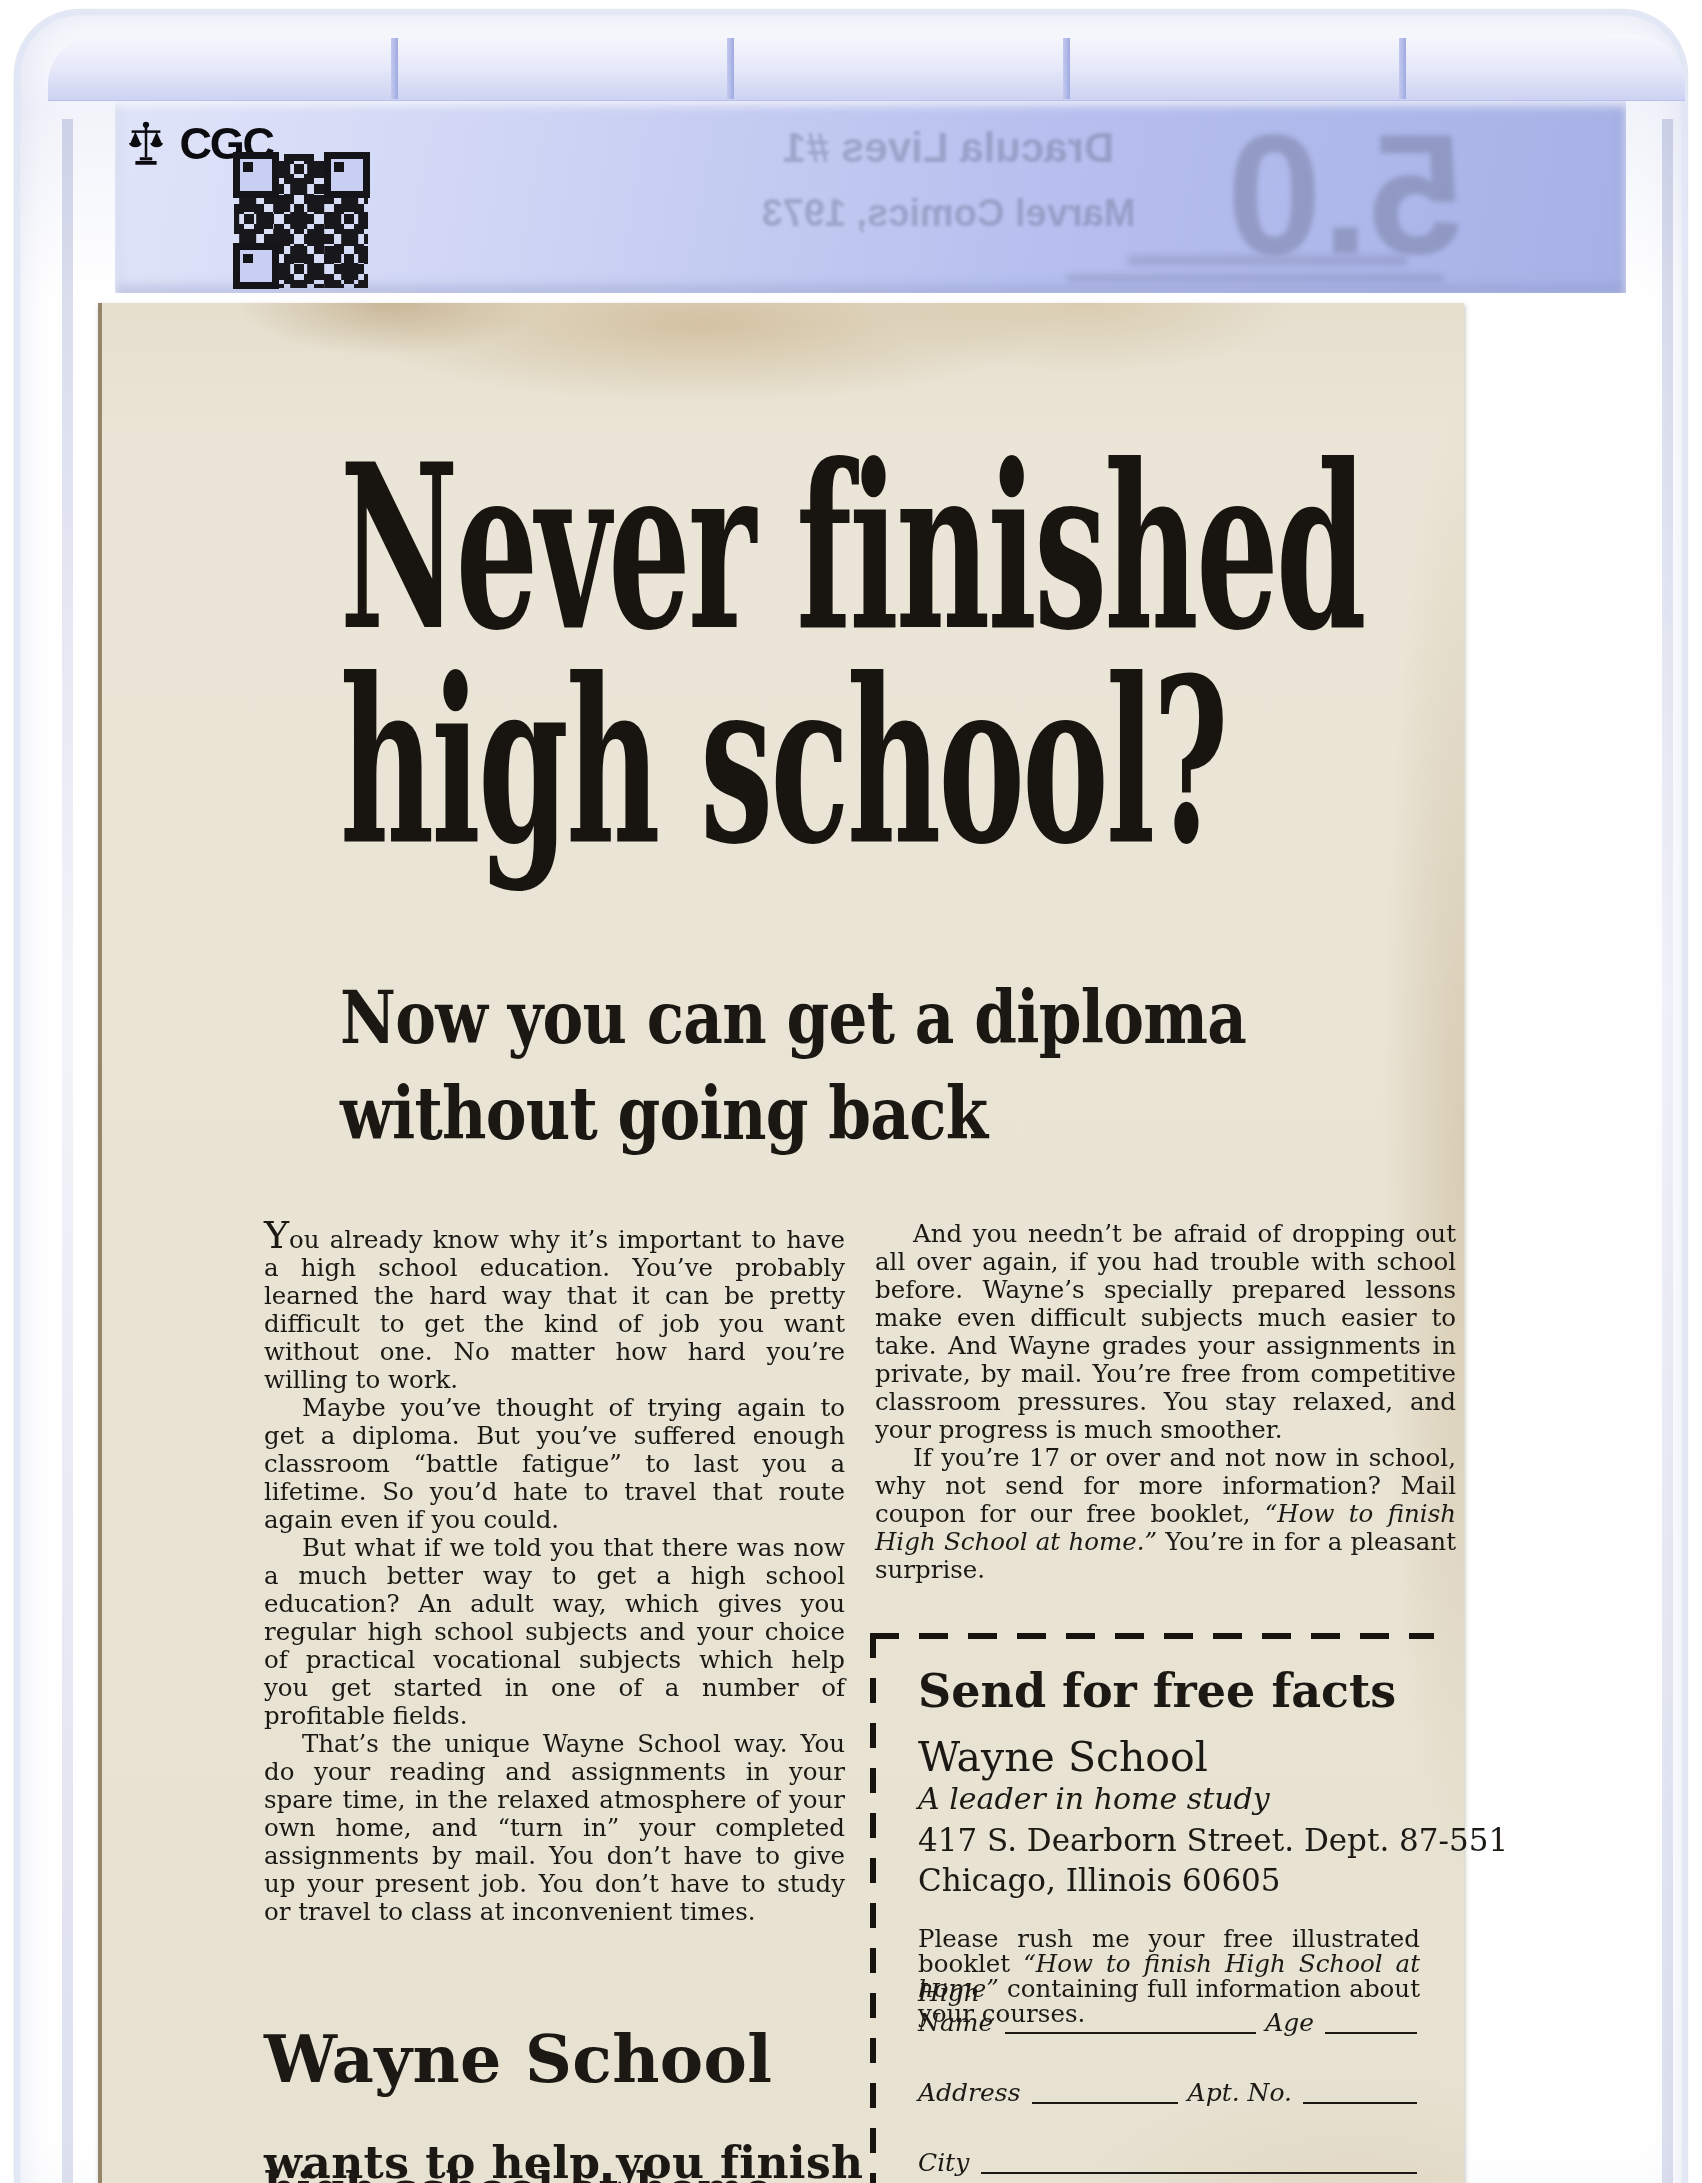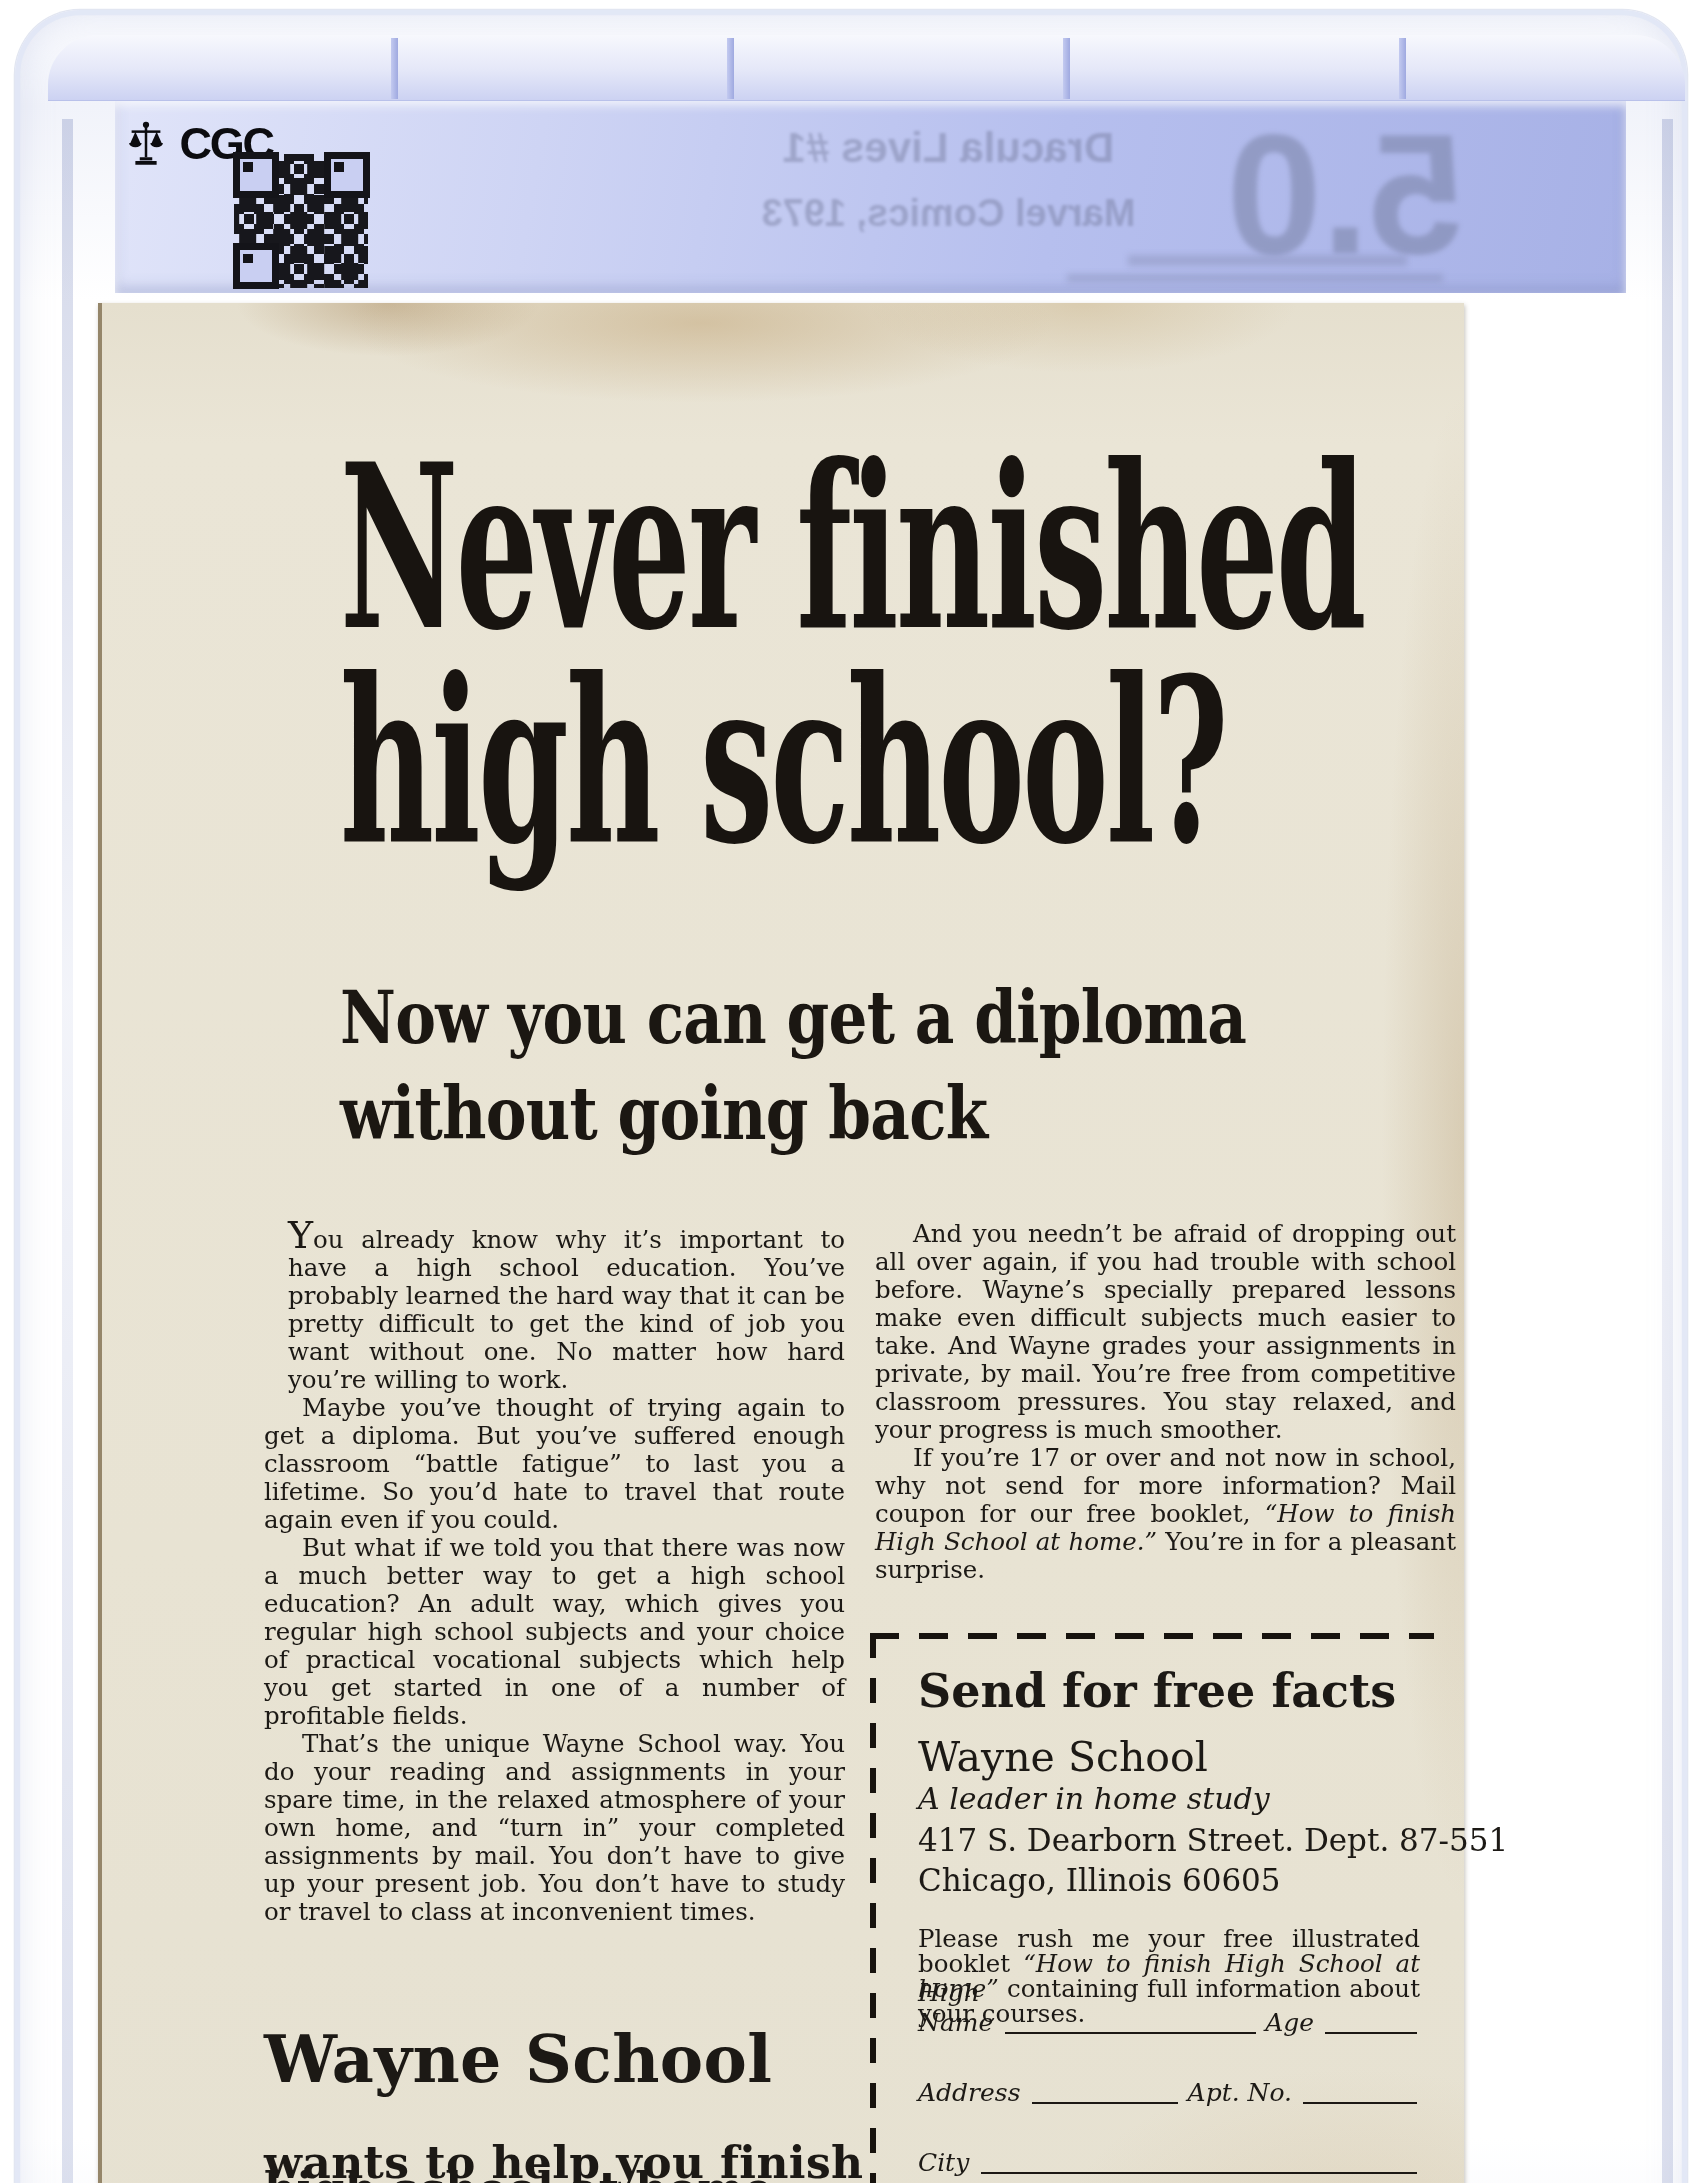--- a/index.html
+++ b/index.html
@@ -53,21 +53,21 @@
       linear-gradient(180deg,#e5dfce 0%,#eae5d6 7%,#e8e3d3 62%,#e6e1d1 100%);
     box-shadow: 1.3px 1.7px 4.4px rgba(90,80,60,.35);}
 
   .headline{position:absolute;left:238px;font-weight:700;font-size:227px;line-height:1;
     letter-spacing:-4.4px;transform:scaleX(.57);transform-origin:0 0;white-space:nowrap;color:#181410;}
   .subhead{position:absolute;left:238px;font-weight:700;font-size:72px;line-height:1;
     letter-spacing:-0.9px;transform:scaleX(.85);transform-origin:0 0;white-space:nowrap;color:#1b1712;}
 
   .col{position:absolute;width:581px;font-size:24.5px;line-height:28px;text-align:justify;}
   .col p{margin:0;text-indent:38px;}
-  .col p.p-first{text-indent:0;margin-left:24px;}
+  .col p.p-first{text-indent:0;}
   .col p.p-first::first-letter{font-size:1.55em;line-height:.8;}
   .col .it{font-style:italic;}
 
   .wayne-h1{position:absolute;left:162px;font-weight:700;font-size:65px;letter-spacing:0.4px;white-space:nowrap;}
   .wayne-h23{position:absolute;left:162px;font-weight:700;font-size:44px;letter-spacing:0.4px;white-space:nowrap;}
 
   
   .coupon{position:absolute;left:768px;top:1330px;width:564px;height:655px;}
   .dash-top{position:absolute;left:0;top:0;width:100%;height:6.1px;
     background:repeating-linear-gradient(90deg,#17130e 0 29px,transparent 29px 49px);}

